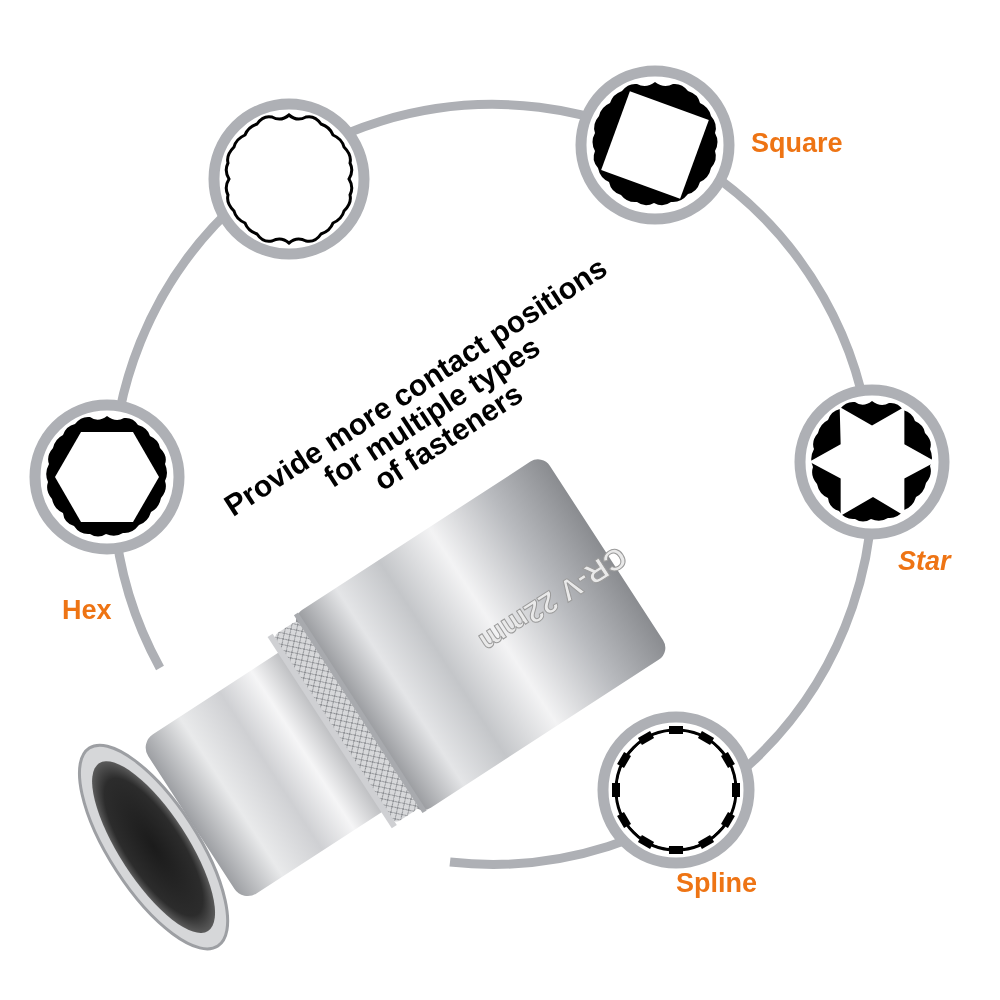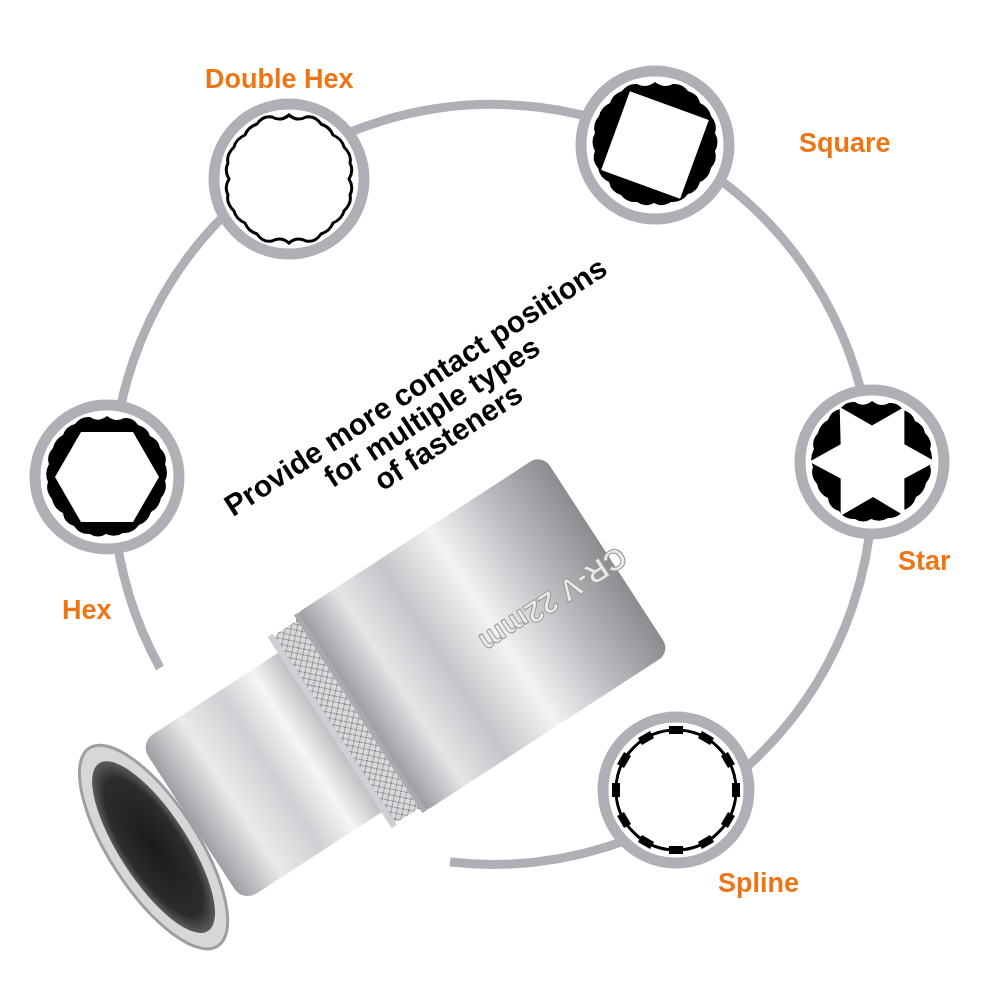--- a/index.html
+++ b/index.html
@@ -120,24 +120,23 @@
         <rect x="-60" y="-114" width="6" height="228" fill="#cfd0d3"></rect>
         <rect x="-26" y="-118" width="5" height="236" fill="#a8aaae"></rect>
       </g>
 
       <ellipse cx="0" cy="270" rx="118" ry="44" fill="#d6d7d9" stroke="#9d9fa3" stroke-width="3"></ellipse>
       <ellipse cx="0" cy="270" rx="100" ry="34" fill="url(#bore)"></ellipse>
       <text class="socket-mark" x="0" y="-200" text-anchor="middle" transform="rotate(90 0 -200)">CR-V 22mm</text>
     </g>
   </svg>
 
-  <div class="label" style="left:205px; top:64px;">Double Hex</div>
-  <div class="label" style="left:751px; top:128px;margin-left:48px;">Square</div>
-  <div class="label" style="left:898px; top:546px;">Star</div>
-  <div class="label" style="left:718px; top:868px;">Spline</div>
+  <div class="label" style="left:751px; top:128px;">Square</div>
+  <div class="label" style="left:898px; top:546px;font-style:italic;">Star</div>
+  <div class="label" style="left:676px; top:868px;">Spline</div>
   <div class="label" style="left:62px; top:595px;">Hex</div>
 
   <div class="tagline">
     <div>Provide more contact positions</div>
     <div>for multiple types</div>
     <div>of fasteners</div>
   </div>
 </div>
 
 </body></html>

